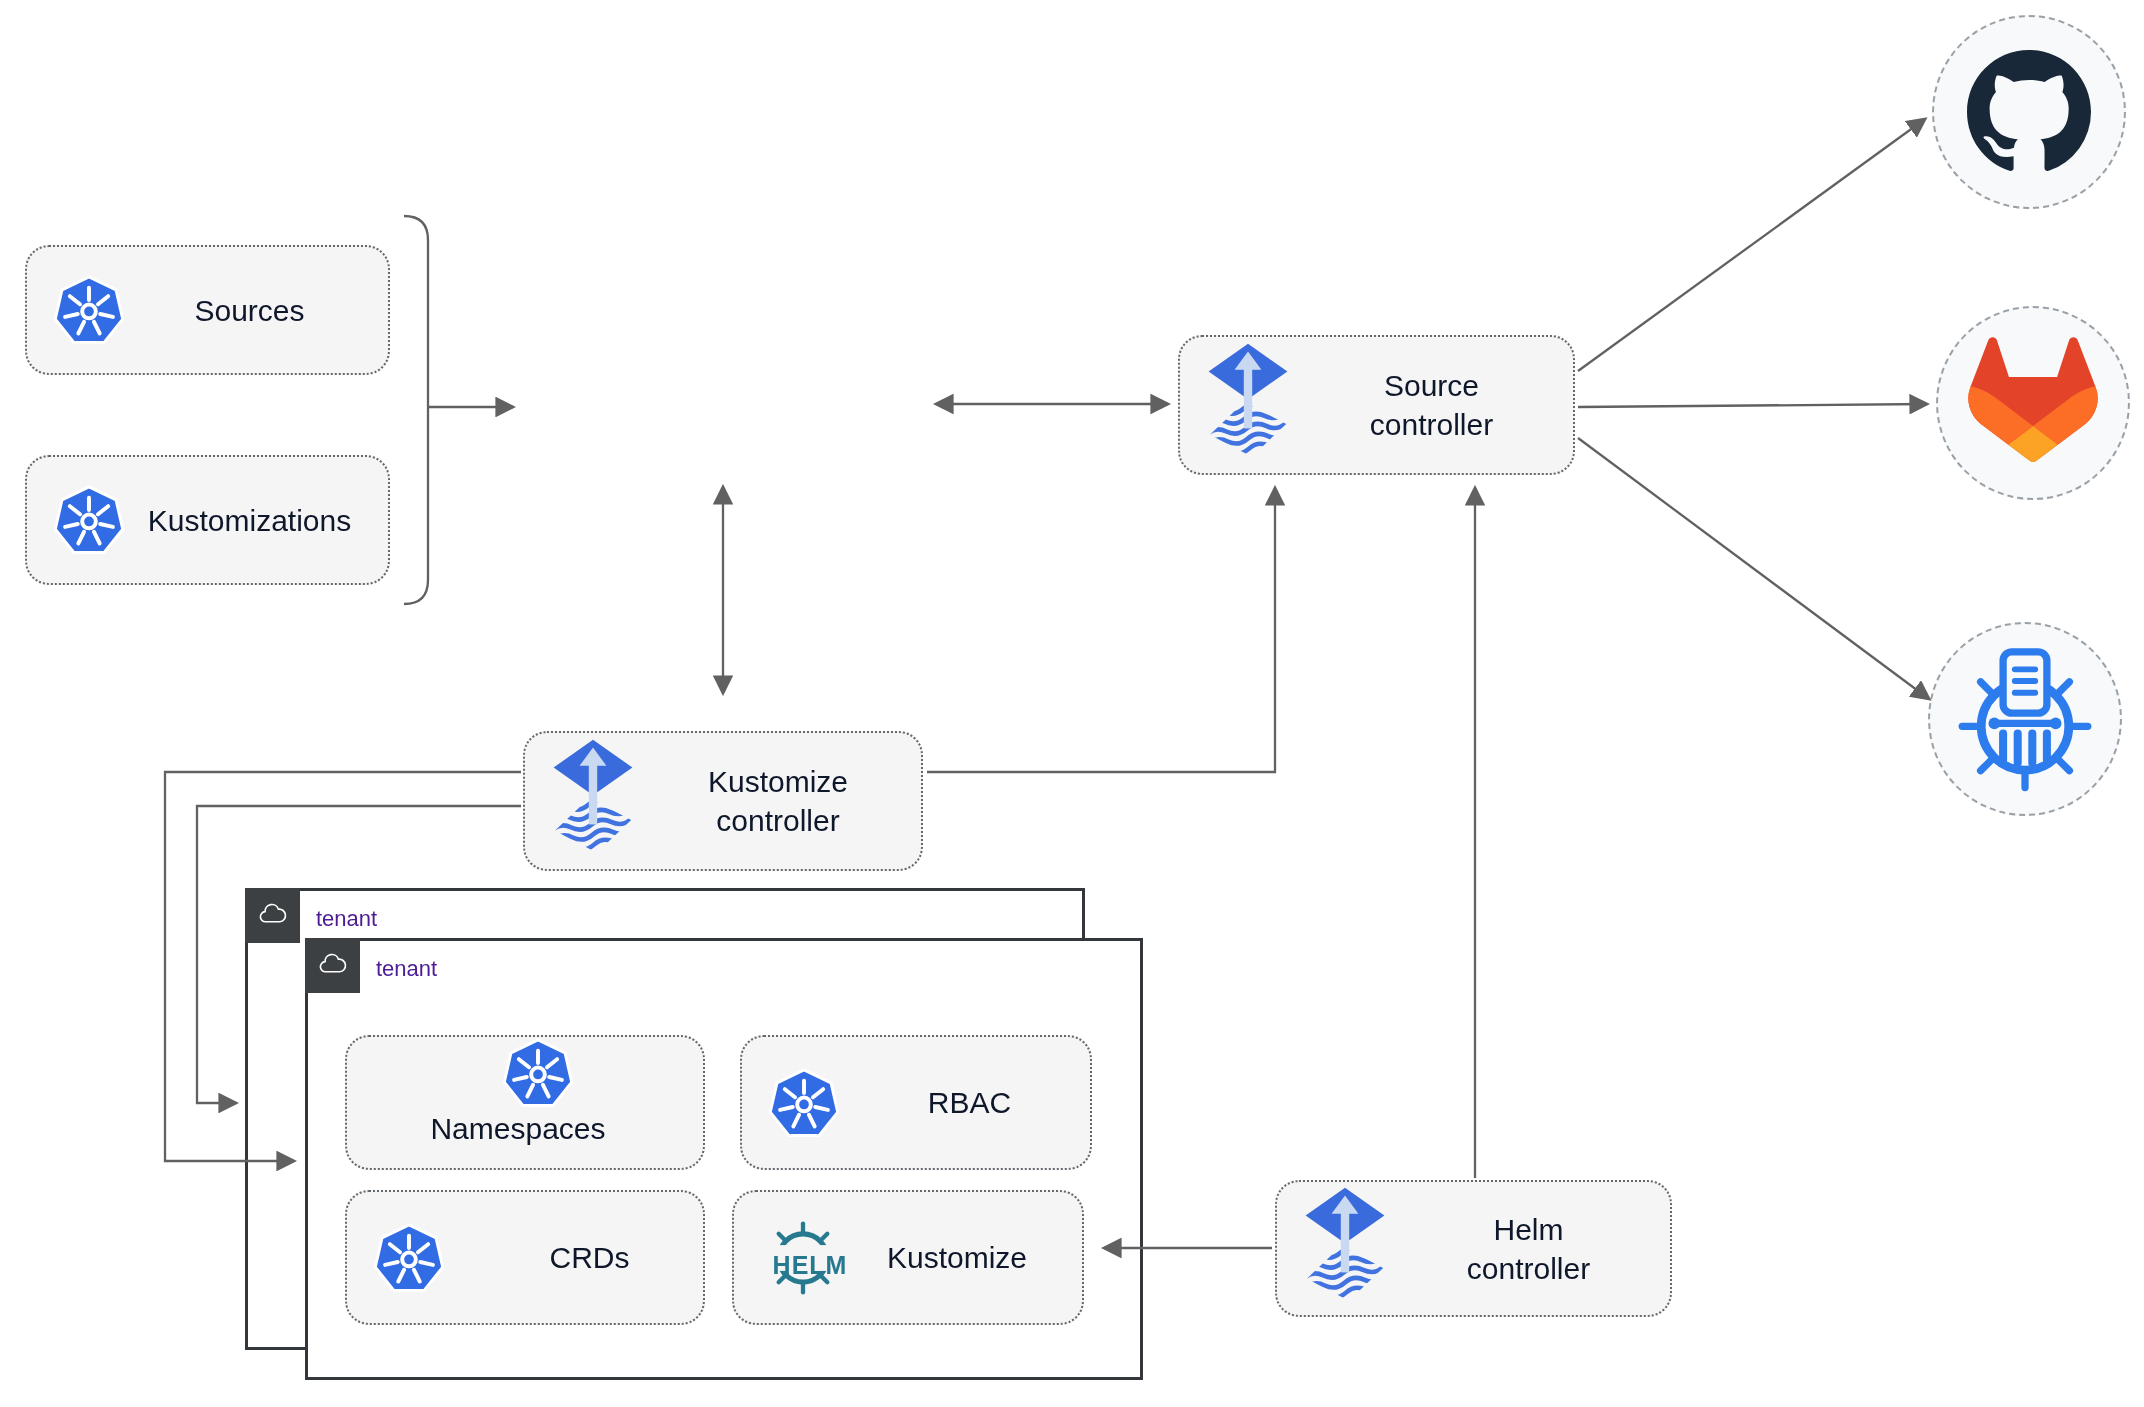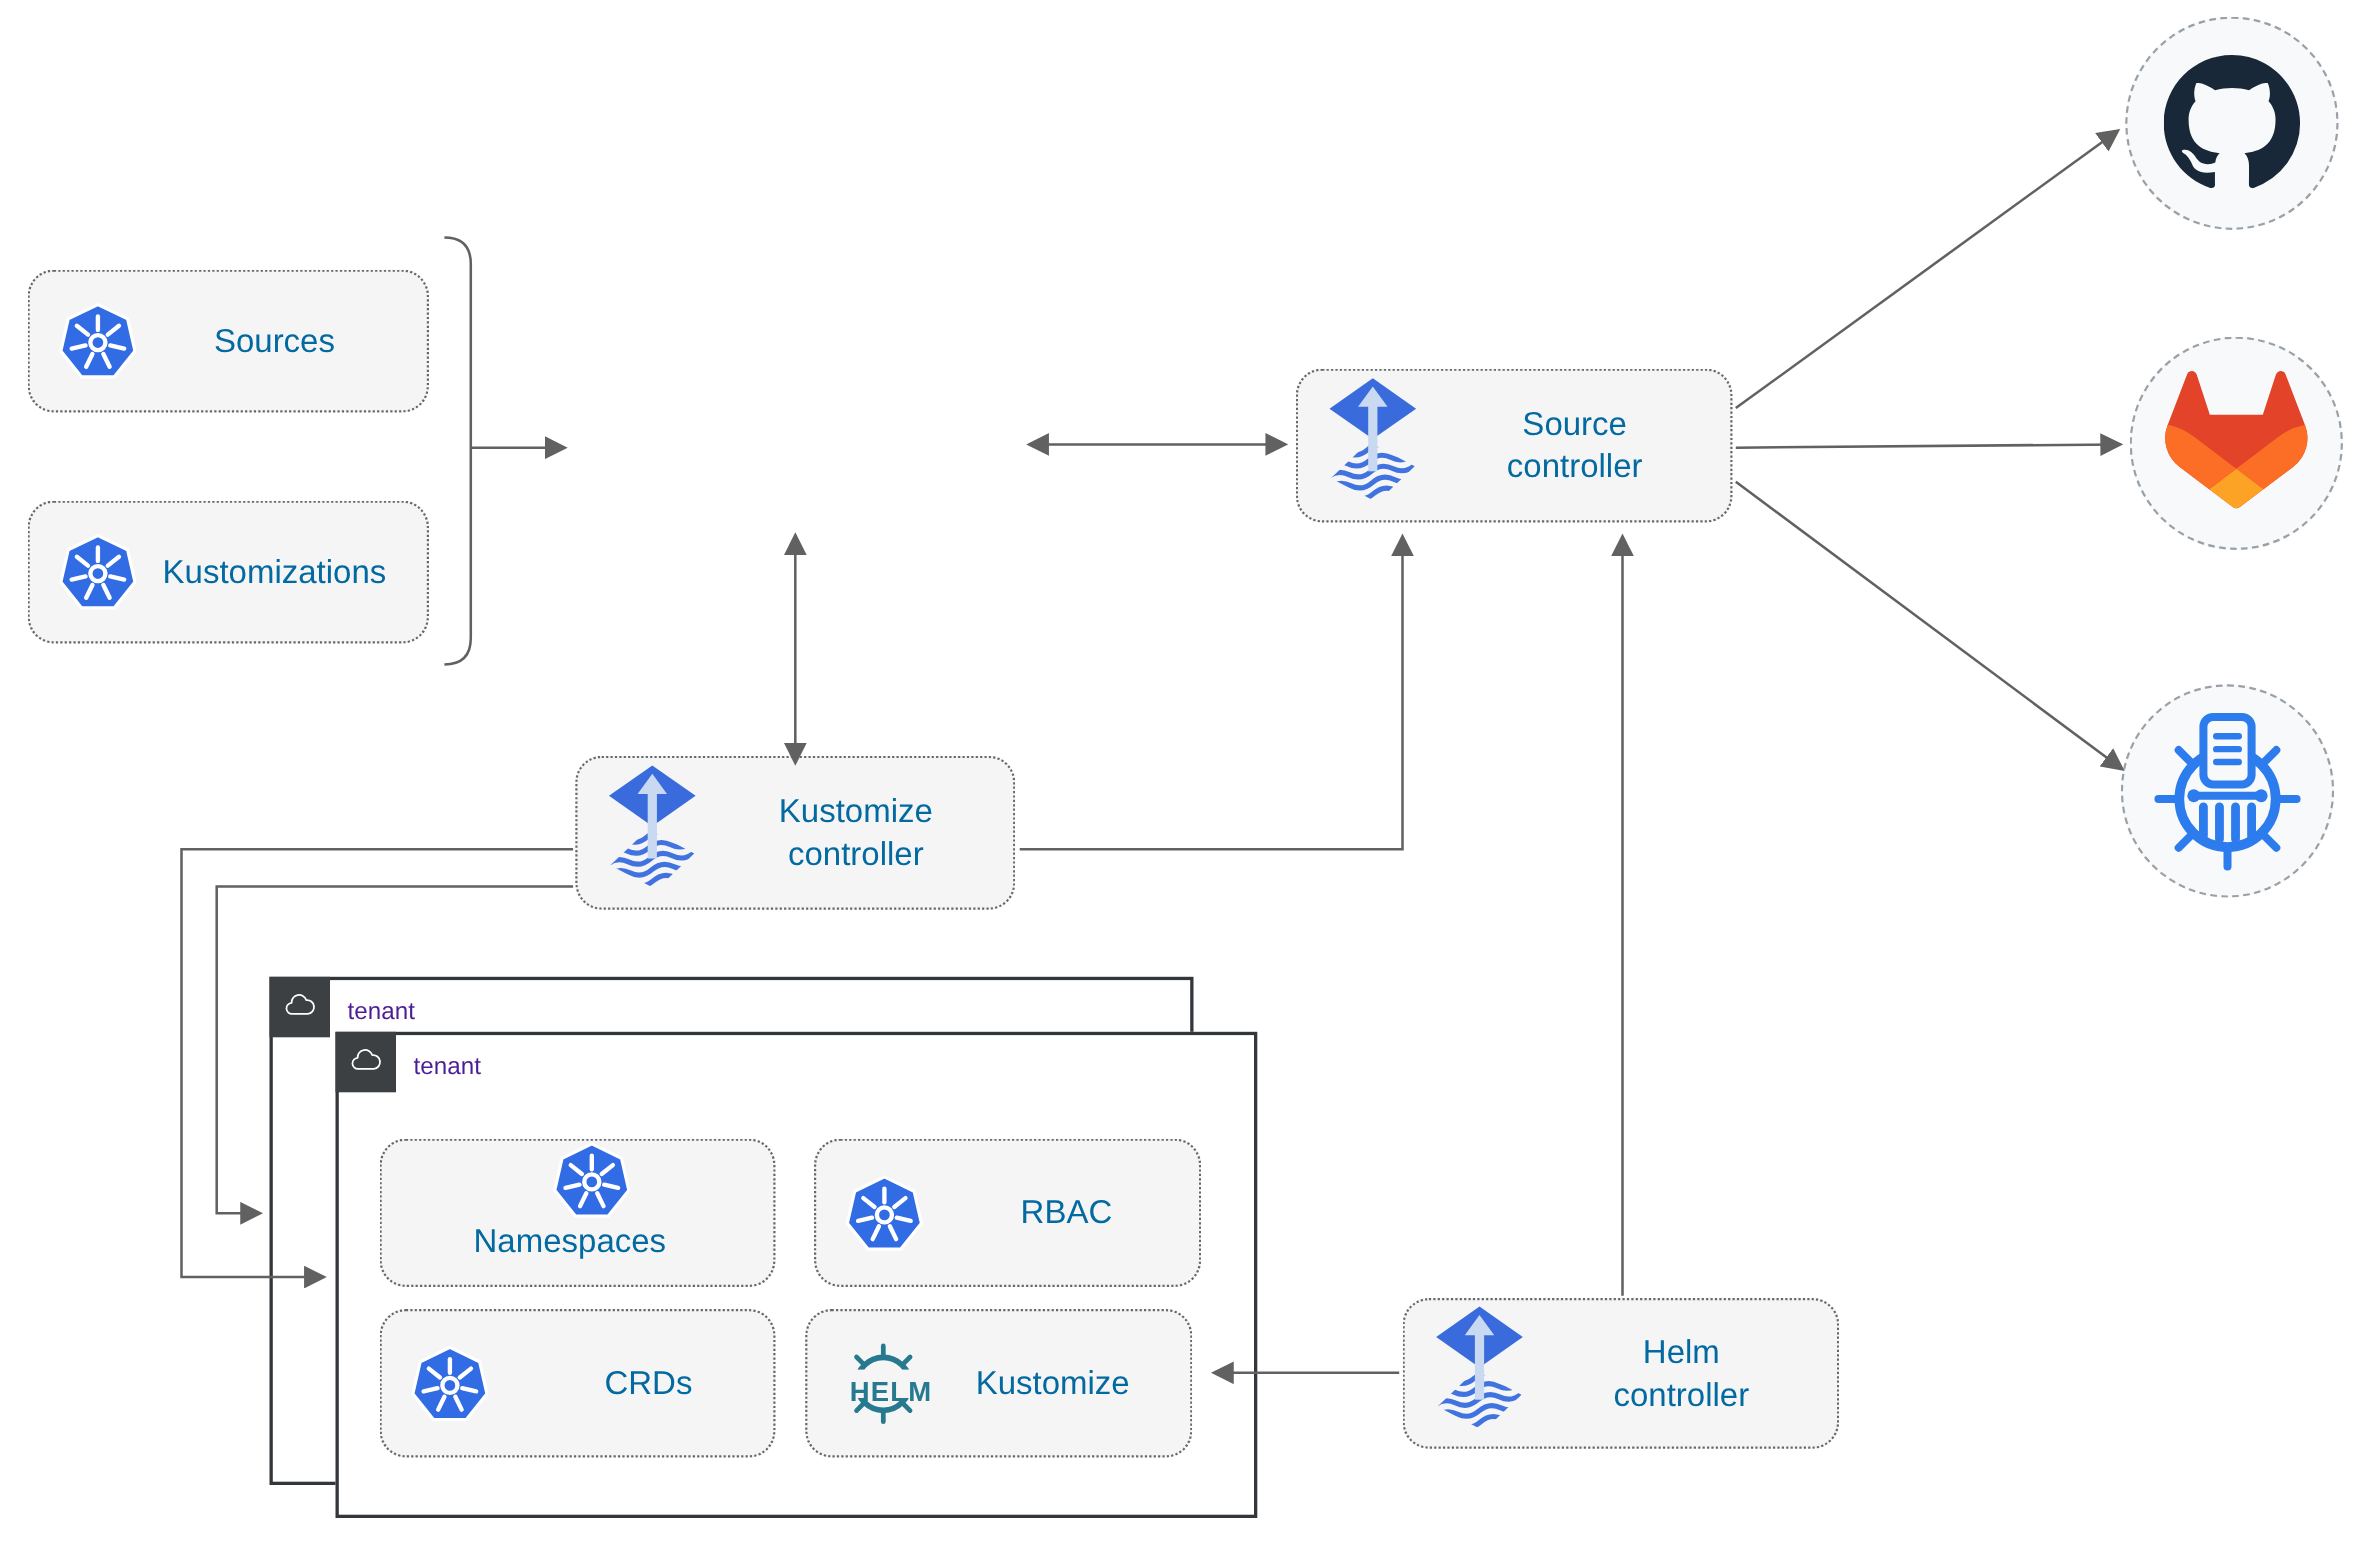--- a/index.html
+++ b/index.html
@@ -8,21 +8,21 @@
     font-family:"Liberation Sans", sans-serif; overflow:hidden;
   }
   
   .node {
     position:absolute; display:flex; align-items:center;
     background:#f5f5f6; border:2.5px dotted #63686d; border-radius:24px;
     box-sizing:border-box;
   }
   .node .icon { flex:none; margin-left:26px; display:block; }
   .node .label {
-    flex:1; text-align:center; color:#0369a1; font-size:30px; line-height:1.3;
+    flex:1; text-align:center; color:#0f172a; font-size:30px; line-height:1.3;
     padding-right:14px;
   }
   .node .label.two-line { max-width:200px; margin:0 auto; padding-right:0; }
   .node .label.api { font-size:32px; }
   
   .tenant {
     position:absolute; background:#ffffff; border:3px solid #33373b;
     box-sizing:border-box;
   }
   .tenant .badge {
@@ -173,21 +173,21 @@
   </div>
 
 
   <div class="node" style="left:1178px; top:335px; width:397px; height:140px;">
     <svg class="icon" width="84" height="124">
         <use href="#ic-flux"></use>
       </svg>
     <div class="label two-line">Source controller</div>
   </div>
 
-  <div class="node" style="left:523px; top:687px; width:400px; height:140px;">
+  <div class="node" style="left:523px; top:731px; width:400px; height:140px;">
     <svg class="icon" width="84" height="124">
         <use href="#ic-flux"></use>
       </svg>
     <div class="label two-line">Kustomize controller</div>
   </div>
 
   <div class="node" style="left:1275px; top:1180px; width:397px; height:137px;">
     <svg class="icon" width="84" height="124">
         <use href="#ic-flux"></use>
       </svg>

